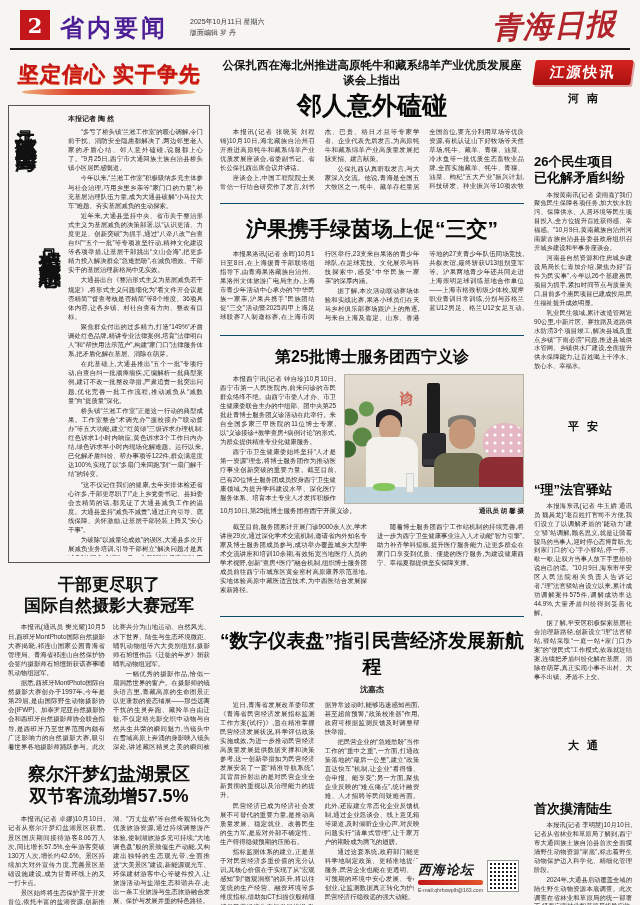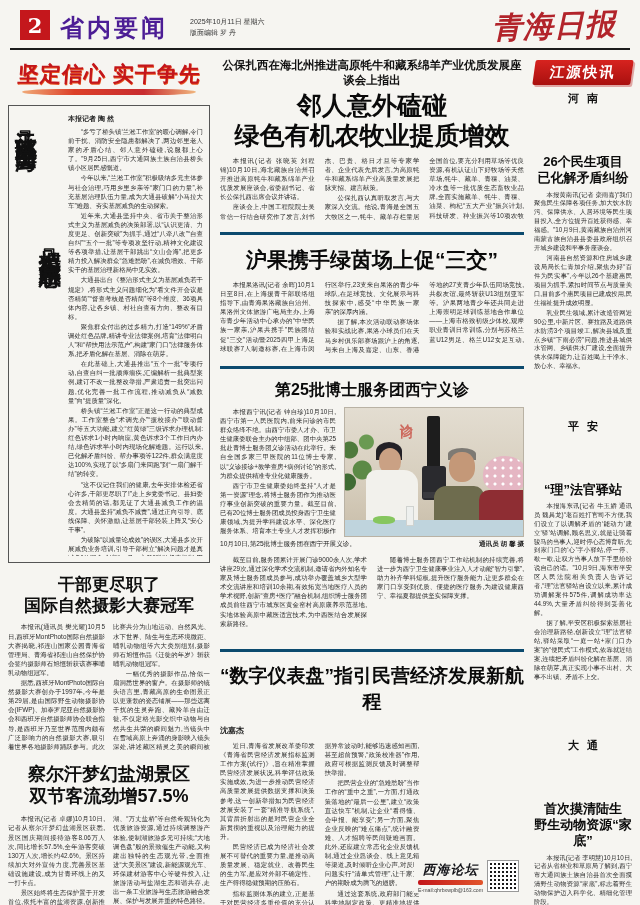--- a/index.html
+++ b/index.html
@@ -53,21 +53,21 @@
   .hl-photog { font-size:17px; }
   .hl-salt { font-size:18px; }
   .cols2 { column-count:2; column-gap:8px; column-fill:auto; margin-top:6px; }
 
   
   .artC { padding-bottom:6px; }
   .kicker { text-align:center; font-weight:bold; font-size:11.5px; color:#101010; margin-bottom:3px; }
   .bigtitle { text-align:center; font-weight:900; font-size:25px; line-height:1.18; color:#0a0a0a; margin-bottom:6px; }
   .midtitle { text-align:center; font-weight:900; font-size:21px; color:#0a0a0a; margin:6px 0 6px; }
   .cols3 { column-count:3; column-gap:10px; column-fill:auto; }
-  .rule-top { border-top:3px solid #0c4a6e; margin-top:4px; padding-top:5px; }
+  .rule-top { border-top:1px solid #0c4a6e; margin-top:4px; padding-top:5px; }
 
   
   .docrow { display:flex; gap:8px; }
   .docrow .body-sm { width:116px; flex:none; }
   .photo { position:relative; flex:1; height:130px; background:linear-gradient(180deg,#e3ddd1 0%,#d6cdbc 60%,#c8bda9 100%);
            overflow:hidden; border:1px solid #b9b2a4; }
   .ph-plant { position:absolute; left:-8px; top:18px; width:42px; height:80px;
               background:radial-gradient(circle at 30% 30%,#4e7a3c 0 8px,transparent 9px),
                          radial-gradient(circle at 60% 55%,#5c8a46 0 9px,transparent 10px),
                          radial-gradient(circle at 25% 70%,#3f6b33 0 8px,transparent 9px),
@@ -86,40 +86,40 @@
                  border-radius:50% 50% 40% 40%;
                  background-image:radial-gradient(circle,#fff 0 1px,transparent 2px); background-size:8px 8px; }
   .ph-red-coat { position:absolute; right:-8px; top:82px; width:52px; height:50px; background:#8e2d33; border-radius:10px 0 0 0; }
   .ph-table { position:absolute; left:0; bottom:0; width:100%; height:16px; background:#bfd4dd; }
   .ph-bottle { position:absolute; left:34%; bottom:10px; width:8px; height:20px; background:#eef0ee; border:1px solid #cfd2cf; }
   .ph-dish { position:absolute; left:16%; bottom:12px; width:22px; height:8px; background:#86c65e; border-radius:40%; }
   .caption { font-size:6.6px; color:#222; margin:3px 0 4px; display:flex; justify-content:space-between; }
   .caption .credit { font-weight:bold; }
 
   
-  .byline-c { text-align:left; font-size:8px; font-weight:bold; margin:10px 0 5px; }
+  .byline-c { text-align:center; font-size:8px; font-weight:bold; margin:4px 0 5px; }
   .forumlogo { position:absolute; right:6px; bottom:4px; width:104px; background:#f6f5f1; padding:2px 0 0 4px; }
-  .forum-inner { display:flex; gap:5px; align-items:flex-start;text-align:center; }
+  .forum-inner { display:flex; gap:5px; align-items:flex-start; }
   .forum-name { font-size:13px; font-weight:900; color:#15151a; letter-spacing:1px; font-style:italic; }
   .forum-bar { height:5px; background:linear-gradient(90deg,#c3161b,#e2552b); border-radius:2px; margin:1px 0 2px; }
   .forum-mail { font-size:5.2px; color:#444; }
   .qr { width:30px; height:30px; flex:none;
         background:
           repeating-linear-gradient(0deg,#1a1a1a 0 2px,#fff 2px 4px),
           repeating-linear-gradient(90deg,#1a1a1a 0 2px,#fff 2px 4px);
         background-blend-mode:lighten; border:2px solid #fff; outline:1px solid #999; }
 
   
   .railbanner { position:relative; margin:2px 0 6px; }
   .ribbon { background:linear-gradient(180deg,#d7231f,#a9100f); color:#fff; font-weight:900; font-size:14.5px;
             letter-spacing:2px; text-align:center; padding:3px 0; transform:skewX(-8deg); border-radius:2px;
             box-shadow:2px 2px 0 rgba(180,20,20,.35); }
   .rail-sec { margin-bottom:10px; }
   .rail-place { text-align:center; font-size:11px; font-weight:bold; letter-spacing:8px; color:#111; margin:4px 0 2px; text-indent:8px;}
-  .rail-title { text-align:center; font-weight:900; font-size:13px; line-height:1.25; color:#0a0a0a; margin-bottom:4px;margin-top:48px; }
+  .rail-title { text-align:left; font-weight:900; font-size:13px; line-height:1.25; color:#0a0a0a; margin-bottom:4px;margin-top:48px; }
   .rail-body { font-size:6.3px; line-height:1.42; text-align:justify; color:#2b2b2b; overflow:hidden; }
   .rail-body p { text-indent:2em; margin-bottom:1px; }
 </style>
 </head>
 <body>
 
 <div class="sheet">
 
   <div class="hdr">
     <div class="pagenum">2</div>
@@ -185,21 +185,20 @@
         </div>
       </div>
     </div>
 
     <div class="colC">
 
       <div class="artC">
         <div class="kicker">公保扎西在海北州推进高原牦牛和藏系绵羊产业优质发展座谈会上指出</div>
         <div class="bigtitle">
           <div>邻人意外磕碰</div>
-          <div>绿色有机农牧业提质增效</div>
         </div>
         <div class="body-sm cols3" style="height:66px;">
           <p>本报讯(记者 张晓英 刘程锦)10月10日,海北藏族自治州召开推进高原牦牛和藏系绵羊产业优质发展座谈会,省委副书记、省长公保扎西出席会议并讲话。</p>
           <p>座谈会上,中国工程院院士吴常信一行结合研究作了发言,刘书杰、巴贵、格日才旦等专家学者、企业代表先后发言,为高原牦牛和藏系绵羊产业高质量发展把脉支招、建言献策。</p>
           <p>公保扎西认真听取发言,与大家深入交流。他说,青海是全国五大牧区之一,牦牛、藏羊存栏量居全国首位,要充分利用草场等优良资源,有机认证山下好牧场等天然草场,牦牛、藏羊、青稞、油菜、冷水鱼等一批优质生态畜牧业品牌,全面实施藏羊、牦牛、青稞、油菜、枸杞“五大产业”振兴计划,科技研发、种业振兴等10项农牧业重点工作走在全省前列,已成为全省最大的青稞、油菜、藏羊、牦牛生产基地。</p>
 
         </div>
       </div>
 
       <div class="artC rule-top">
@@ -298,21 +297,20 @@
         <div class="rail-body" style="height:226px;">
           <p>本报海东讯(记者 牛玉娇 通讯员 魏具龙)“老百姓打官司不方便,我们设立了以调解矛盾的‘能动力’建立‘驿’站调解,顾名思义,就是让骑着骏马的当事人,迎时停心态博育听,先到家门口的‘心’字小驿站,停一停、歇一歇,让双方当事人放下手里纷纷说自己的话。”10月9日,海东市平安区人民法院相关负责人告诉记者,“理”法官驿站自设立以来,累计成功调解案件575件,调解成功率达44.9%,大量矛盾纠纷得到妥善化解。</p>
           <p>据了解,平安区积极探索基层社会治理新路径,创新设立“理”法官驿站,驿站采取“一庭一站+家门口办案”的“便民式”工作模式,依靠就近结案,连续把矛盾纠纷化解在基层、消除在萌芽,真正实现小事不出村、大事不出镇、矛盾不上交。</p>
         </div>
       </div>
 
       <div class="rail-sec">
         <div class="rail-place">大通</div>
         <div class="rail-title">
           <div>首次摸清陆生</div>
-          <div>野生动物资源“家底”</div>
         </div>
         <div class="rail-body" style="height:196px;">
           <p>本报讯(记者 李明慧)10月10日,记者从省林业和草原局了解到,西宁市大通回族土族自治县首次全面摸清野生动物资源“家底”,标志着野生动物保护迈入科学化、精细化管理阶段。</p>
           <p>2024年,大通县启动覆盖全域的陆生野生动物资源本底调查。此次调查在省林业和草原局的统一部署下,经西宁市林业和草原局指导实施,大通县林业和草原局组织实施《大通县国家重点保护野生动物资源调查及综合评估》项目,青海师范大学专家团队提供技术支撑,对重点区域保护野生动物的种类、数量、分布范围及栖息地状况展开全面系统的调查。结果显示,大通县境内陆生野生脊椎动物达289种,其中国家重点保护野生动物63种,记录有10个鸟类新分布。</p>
 
         </div>
       </div>
     </div>
   </div>
 </div>

